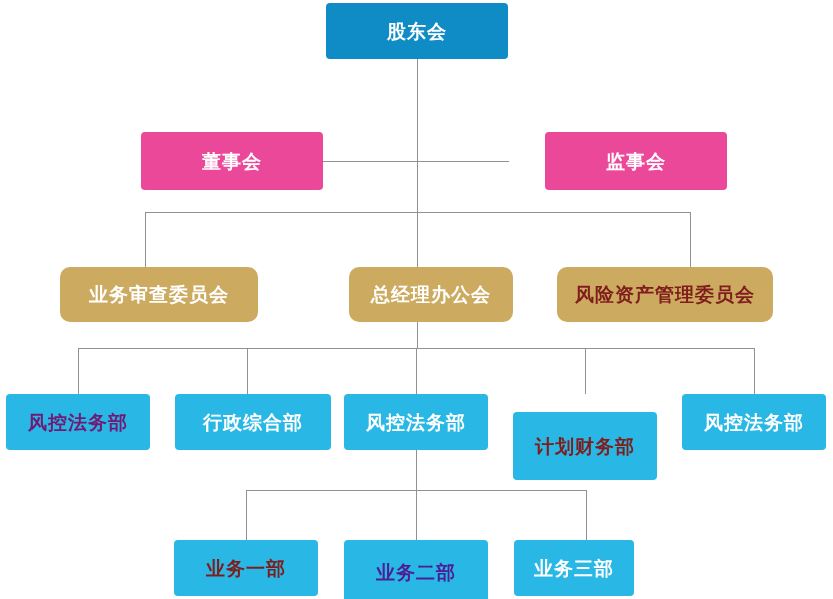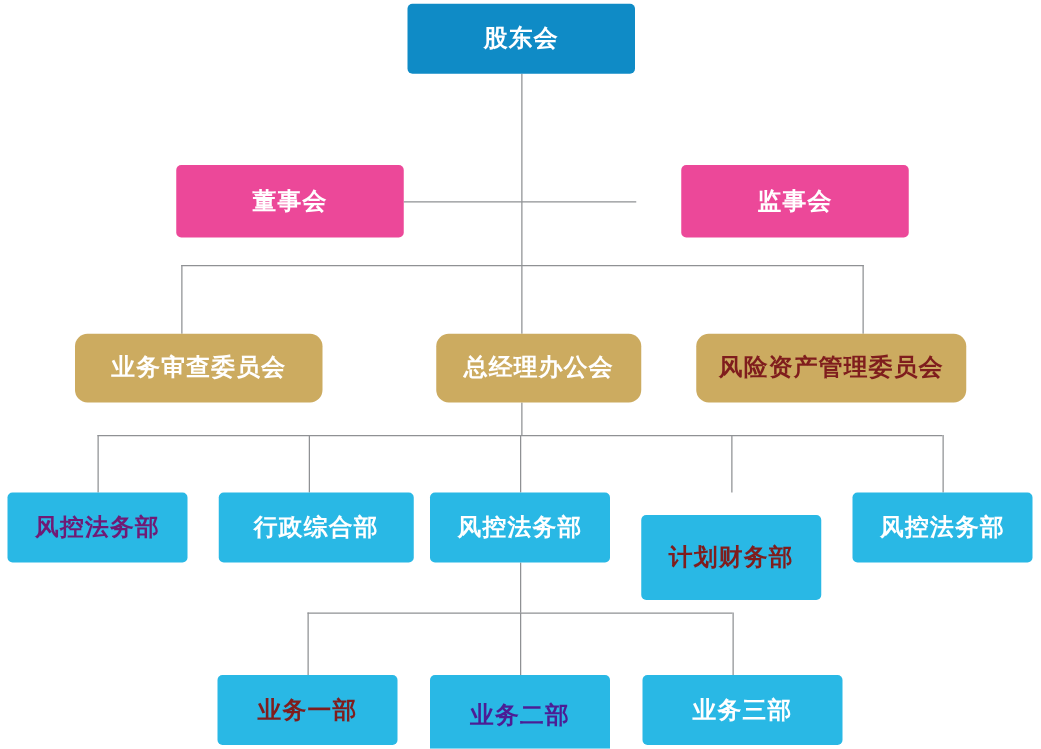--- a/index.html
+++ b/index.html
@@ -77,15 +77,15 @@
       <div class="node level-comm" style="left: 60px; top: 267px; width: 198px; height: 55px; color: rgb(255, 255, 255);">业务审查委员会</div>
       <div class="node level-comm" style="left: 349px; top: 267px; width: 164px; height: 55px; color: rgb(255, 255, 255);">总经理办公会</div>
       <div class="node level-comm" style="left: 557px; top: 267px; width: 216px; height: 55px; color: #7f1d1d;">风险资产管理委员会</div>
       <div class="node level-dept" style="left: 6px; top: 394px; width: 144px; height: 56px; color: #701a75;">风控法务部</div>
       <div class="node level-dept" style="left: 175px; top: 394px; width: 156px; height: 56px; color: rgb(255, 255, 255); text-align: right;">行政综合部</div>
       <div class="node level-dept" style="left: 344px; top: 394px; width: 144px; height: 56px; color: rgb(255, 255, 255);">风控法务部</div>
       <div class="node level-dept" style="left: 513px; top: 412px; width: 144px; height: 68px; color: #7f1d1d;">计划财务部</div>
       <div class="node level-dept" style="left: 682px; top: 394px; width: 144px; height: 56px; color: rgb(255, 255, 255);">风控法务部</div>
       <div class="node level-sub" style="left: 174px; top: 540px; width: 144px; height: 56px; color: #7f1d1d;">业务一部</div>
       <div class="node level-sub" style="left: 344px; top: 540px; width: 144px; height: 64px; color: #4c1d95;">业务二部</div>
-      <div class="node level-sub" style="left: 514px; top: 540px; width: 160px; height: 56px; color: rgb(255, 255, 255);">业务三部</div>
+      <div class="node level-sub" style="left: 514px; top: 540px; width: 120px; height: 56px; color: rgb(255, 255, 255);">业务三部</div>
     </div>
 </div>
 
 </body></html>

